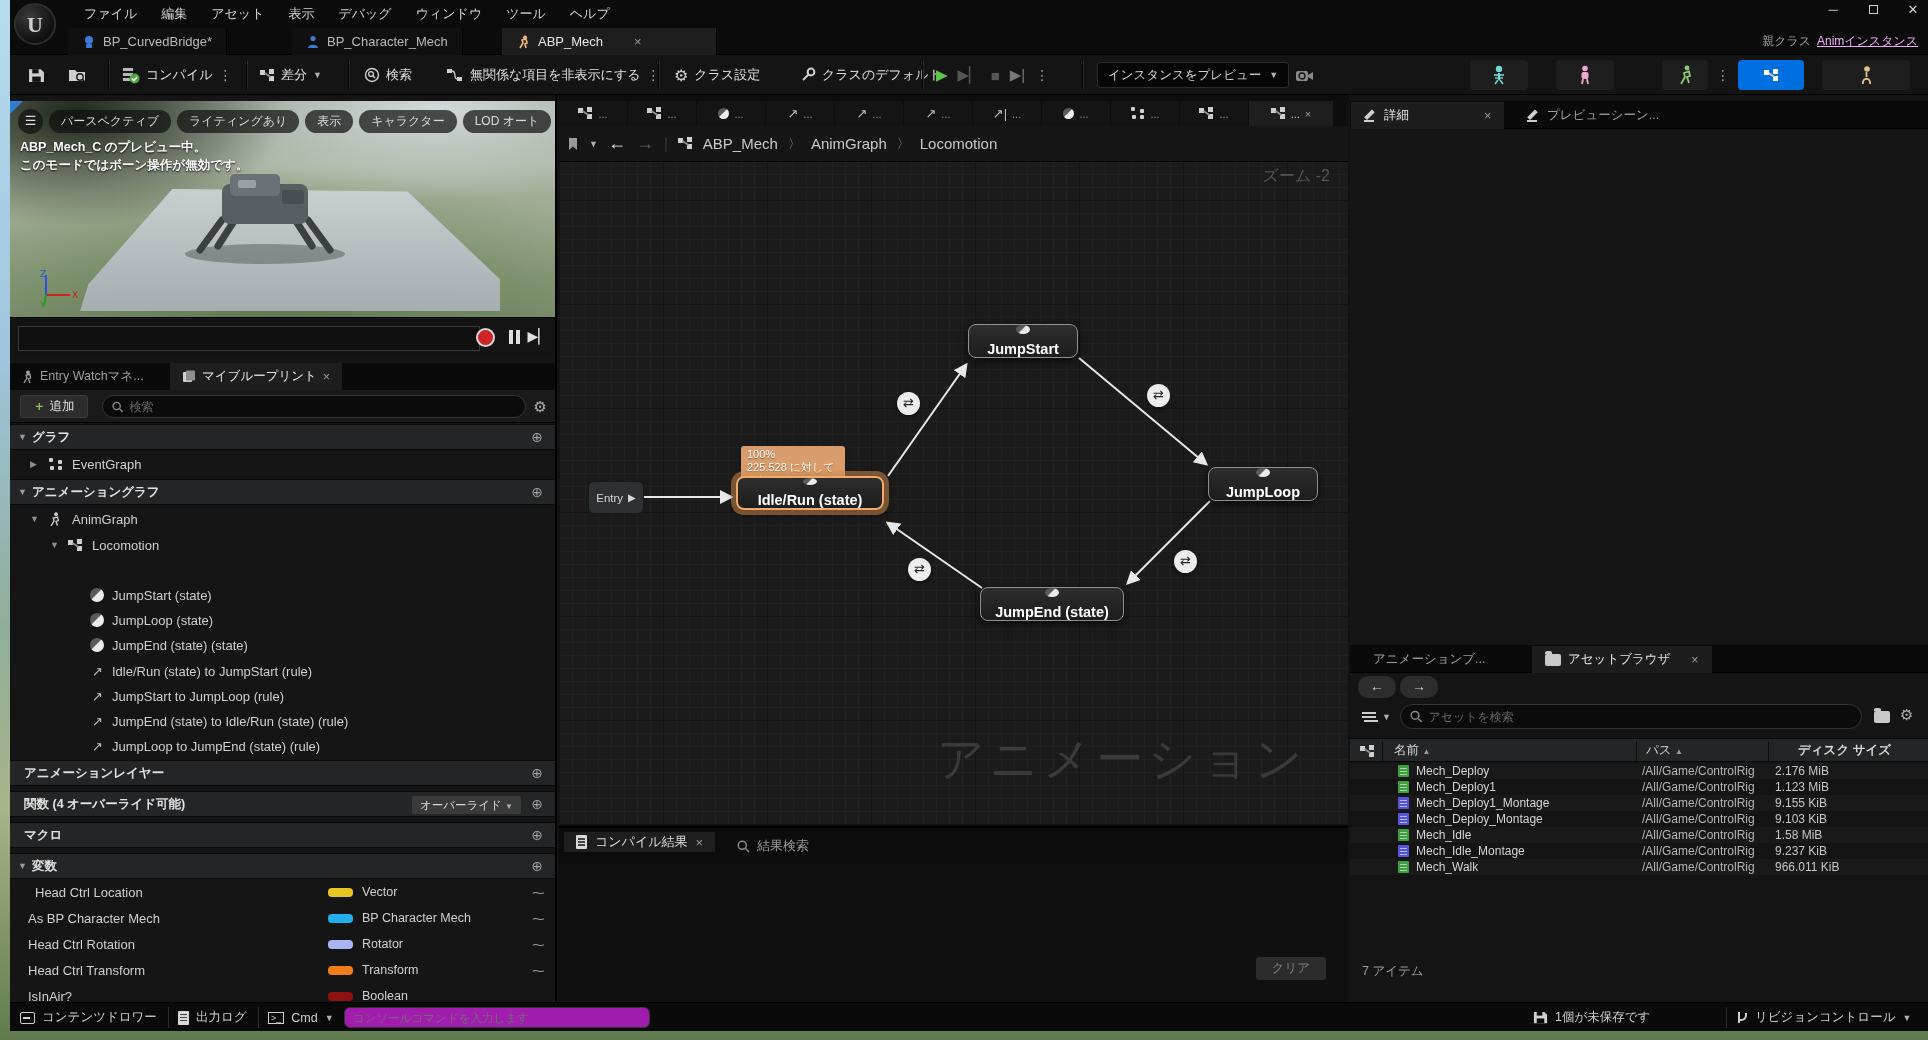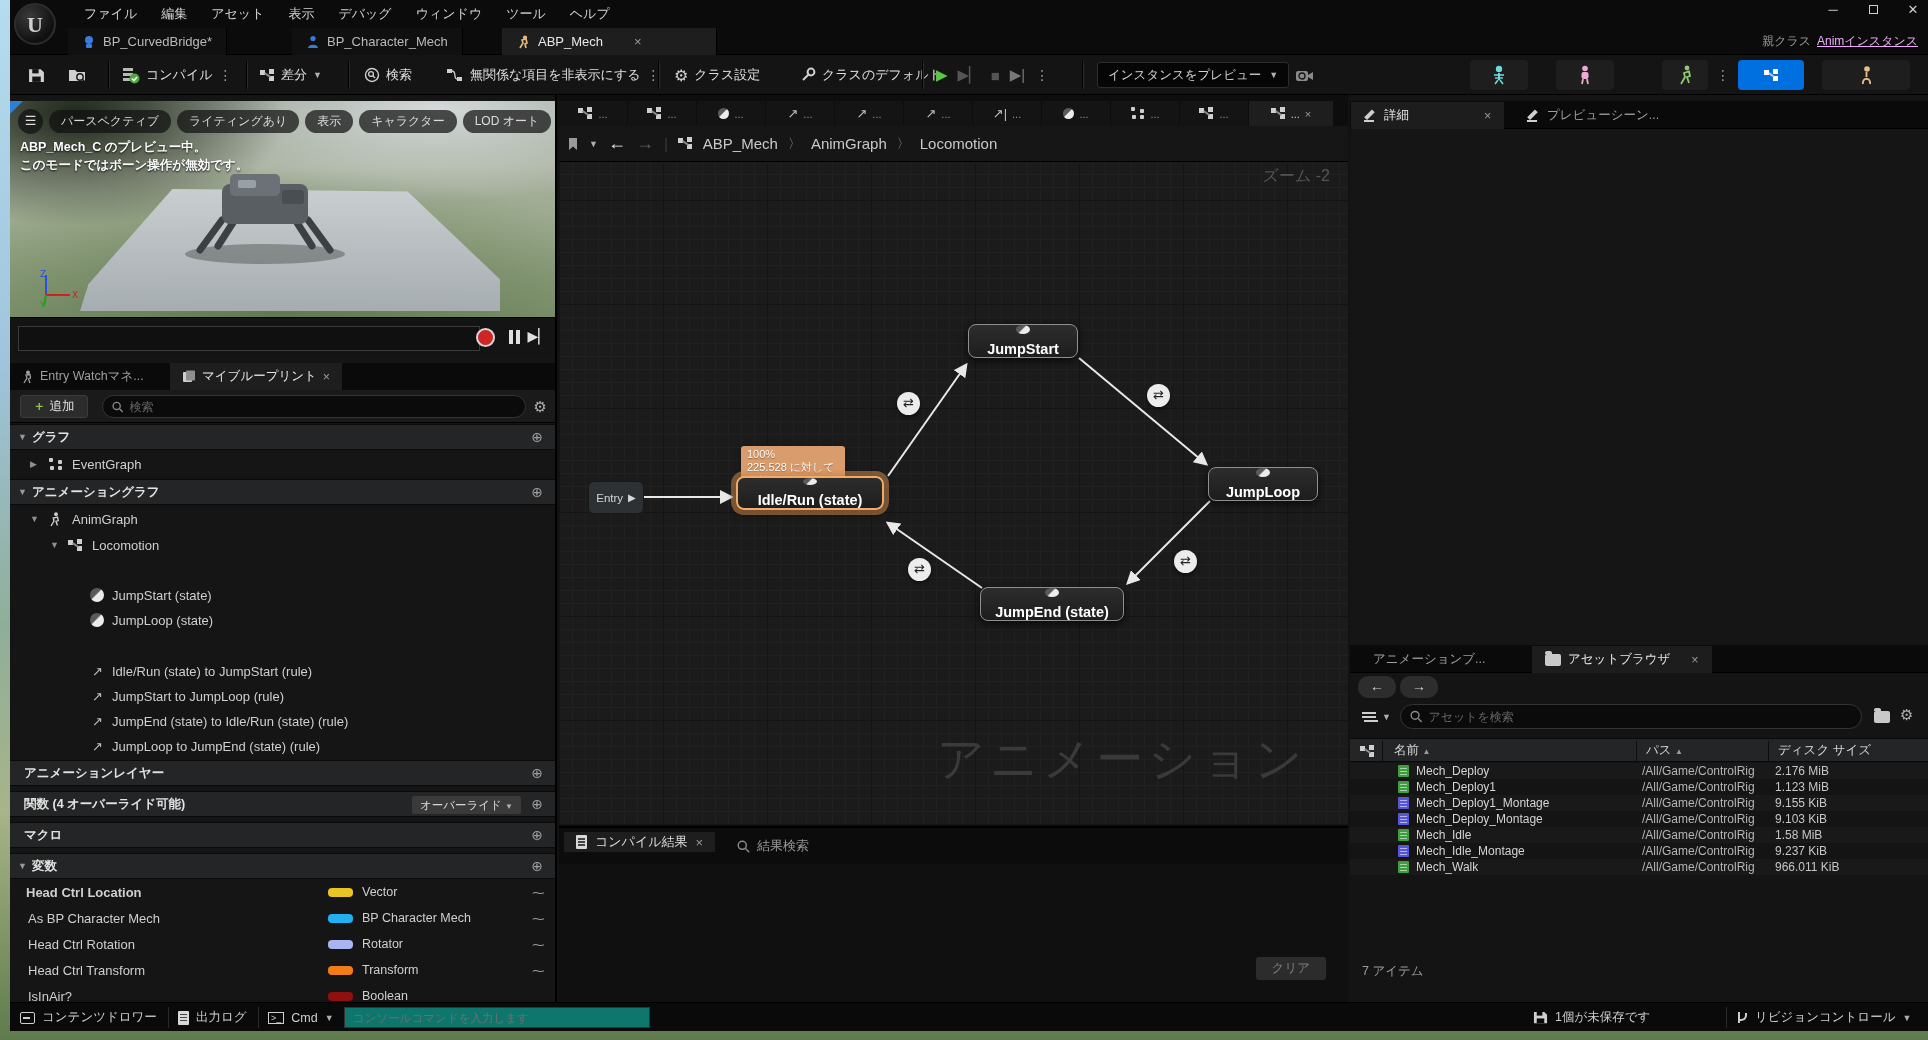--- a/index.html
+++ b/index.html
@@ -146,21 +146,21 @@
   .assetico::after { content:""; position:absolute; left:2px; top:2px; width:7px; height:8px;
       background:repeating-linear-gradient(0deg,rgba(255,255,255,.55) 0 1px,transparent 1px 3px);}
   .aname { position:absolute; left:66px; }
   .apath { position:absolute; left:292px; color:#b5b5b5;}
   .asize { position:absolute; left:425px; color:#cicic1; color:#c6c6c6;}
   #abfooter { position:absolute; left:12px; top:868px; font-size:12.5px; color:#9a9a9a;}
   
   #statusbar { position:absolute; left:0; top:1002px; width:100%; height:29px; background:#0a0a0a; border-top:1px solid #000;}
   .sb { position:absolute; top:0; height:29px; display:flex; align-items:center; gap:7px; font-size:12.5px; color:#cfcfcf;}
   .sbsep { position:absolute; top:4px; width:1px; height:21px; background:#2a2a2a;}
-  #consolein { position:absolute; left:334px; top:4px; width:306px; height:21px; background:#0f766e; border:1px solid #333; border-radius:0; display:flex; align-items:center; padding:0 8px;}
+  #consolein { position:absolute; left:334px; top:4px; width:306px; height:21px; background:#a21caf; border:1px solid #333; border-radius:6px; display:flex; align-items:center; padding:0 8px;}
   #consolein input { background:transparent; border:0; outline:none; color:#cfcfcf; font-size:11.5px; width:100%; font-family:inherit;}
   #consolein input::placeholder { color:#6f6f6f;}
   .drawerico { display:inline-block; width:15px; height:12px; border:1.5px solid #cfcfcf; border-radius:2px; position:relative;}
   .drawerico::after { content:""; position:absolute; left:2px; top:4px; width:7px; height:2px; background:#cfcfcf;}
   .branchico { display:inline-block; width:12px; height:13px; position:relative;}
   .branchico::before { content:""; position:absolute; left:2px; top:1px; width:2px; height:11px; background:#cfcfcf;}
   .branchico::after { content:""; position:absolute; left:2px; top:2px; width:7px; height:6px; border:2px solid #cfcfcf; border-left:0; border-top:0; border-radius:0 0 6px 0;}
   svg text { font-family:"DejaVu Sans",sans-serif; }
 </style>
 </head>
@@ -429,20 +429,24 @@
         <span class="lbl" style="left:82px;">Locomotion</span>
     </div>
     <div class="trow" style="top:488px;">
       <span class="i-state" style="position:absolute;left:80px;top:5px;"></span>
         <span class="lbl" style="left:102px;">JumpStart (state)</span>
     </div>
     <div class="trow" style="top:513px;">
       <span class="i-state" style="position:absolute;left:80px;top:5px;"></span>
         <span class="lbl" style="left:102px;">JumpLoop (state)</span>
     </div>
+    <div class="trow" style="top:538px;">
+      <span class="i-state" style="position:absolute;left:80px;top:5px;"></span>
+        <span class="lbl" style="left:102px;">JumpEnd (state) (state)</span>
+    </div>
     <div class="trow" style="top:564px;">
       <span class="i-rule" style="position:absolute;left:82px;">↗</span>
         <span class="lbl" style="left:102px;">Idle/Run (state) to JumpStart (rule)</span>
     </div>
     <div class="trow" style="top:589px;">
       <span class="i-rule" style="position:absolute;left:82px;">↗</span>
         <span class="lbl" style="left:102px;">JumpStart to JumpLoop (rule)</span>
     </div>
     <div class="trow" style="top:614px;">
       <span class="i-rule" style="position:absolute;left:82px;">↗</span>
@@ -465,21 +469,21 @@
     <div class="cat" style="top:727px;">
       <span class="lbl" style="left:14px;">マクロ</span>
         <span class="plus">⊕</span>
     </div>
     <div class="cat" style="top:758px;">
       <span class="tw">▼</span>
         <span class="lbl">変数</span>
         <span class="plus">⊕</span>
     </div>
     <div class="trow" style="top:785px;">
-      <span class="lbl" style="left:16px;font-weight:bold;">Head Ctrl Location</span>
+      <span class="lbl" style="left:25px;">Head Ctrl Location</span>
       <span class="var-pill" style="left: 318px; background: rgb(232, 197, 36);"></span>
       <span class="lbl" style="left:352px; font-size:12.5px;">Vector</span>
       <span class="wave">~</span>
     </div>
     <div class="trow" style="top:811px;">
       <span class="lbl" style="left:18px;">As BP Character Mech</span>
       <span class="var-pill" style="left: 318px; background: rgb(34, 176, 240);"></span>
       <span class="lbl" style="left:352px; font-size:12.5px;">BP Character Mech</span>
       <span class="wave">~</span>
     </div>
@@ -670,21 +674,21 @@
       <span class="folderico" style="position:absolute; left:524px; top:9px;"></span>
       <span style="position:absolute; left:550px; top:4px; color:#b0b0b0; font-size:15px;">⚙</span>
     </div>
     <div id="abheader">
       <span class="i-sm" style="position:absolute; left:10px; top:6px;"></span>
       <span class="colsep" style="left:32px;"></span>
       <span style="position:absolute; left:44px;"><span>名前</span> <span style="font-size:8px; color:#9a9a9a;">▲</span></span>
       <span class="colsep" style="left:286px;"></span>
       <span style="position:absolute; left:296px;"><span>パス</span> <span style="font-size:8px; color:#9a9a9a;">▲</span></span>
       <span class="colsep" style="left:418px;"></span>
-      <span style="position:absolute; left:428px;">ディスク サイズ</span>
+      <span style="position:absolute; left:448px;font-weight:bold;">ディスク サイズ</span>
     </div>
     <div style="position:absolute; left:0; top:668px; width:578px;">
       <div class="arow" style="top:0;">
         <span class="assetico" style="background: rgb(63, 158, 63);"></span>
         <span class="aname">Mech_Deploy</span>
           <span class="apath">/All/Game/ControlRig</span>
           <span class="asize">2.176 MiB</span>
       </div>
       <div class="arow" style="top:16px;">
         <span class="assetico" style="background: rgb(63, 158, 63);"></span>

